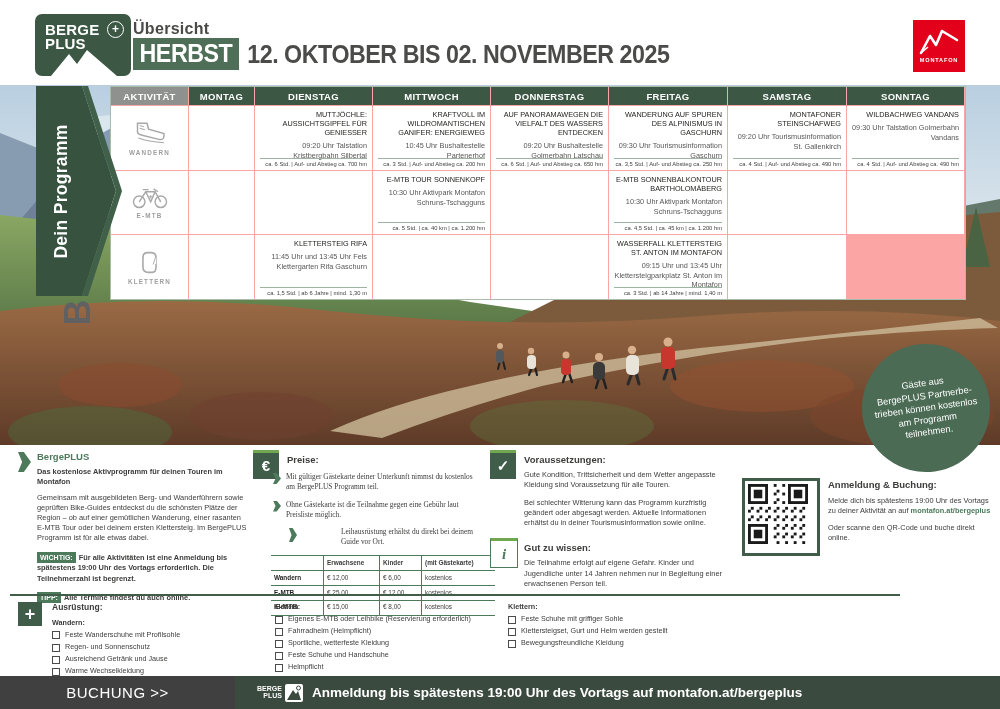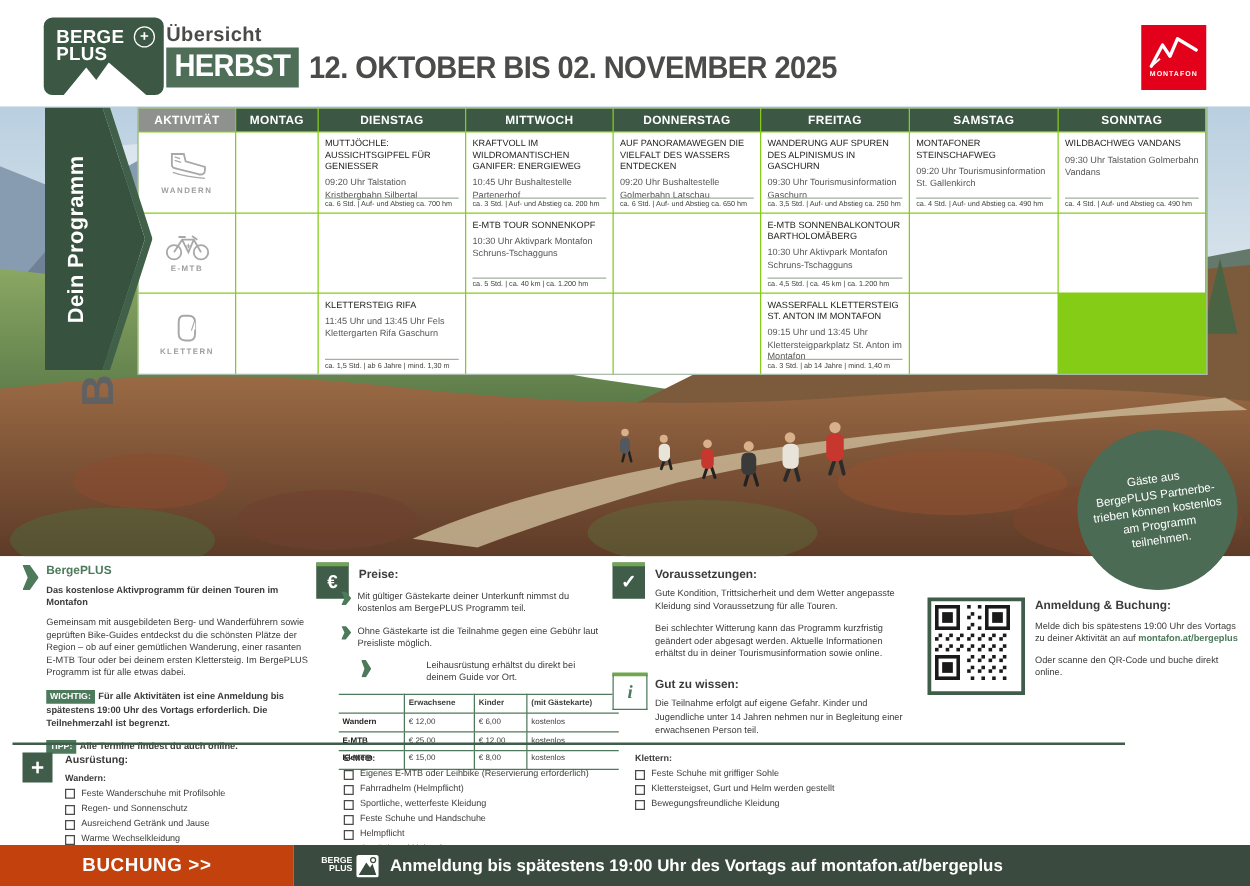--- a/index.html
+++ b/index.html
@@ -29,21 +29,21 @@
   .badge{left:862px;top:344px;width:128px;height:128px;border-radius:50%;background:#4b6b55;z-index:6;
          display:flex;align-items:center;justify-content:center;transform:rotate(-8deg);}
   .badge .btxt{color:#fff;font-size:9.3px;line-height:1.32;text-align:center;}
 
   
   .chev{left:30px;top:86px;z-index:4;}
   .sidelabel{left:30px;top:86px;width:62px;height:210px;z-index:5;display:flex;align-items:center;justify-content:center;}
   .sidelabel span{transform:rotate(-90deg);white-space:nowrap;color:#fff;font-weight:bold;font-size:17.5px;letter-spacing:.3px;}
   .grid{left:110px;top:86px;width:854px;z-index:3;display:grid;
         grid-template-columns:77px 65px 117px 117px 117px 118px 118px 117px;
-        grid-template-rows:18px 64px 63px 64px;gap:1px;background:#84cc16;border:1px solid #a9bcab;}
+        grid-template-rows:18px 64px 63px 64px;gap:1px;background:#fca5a5;border:1px solid #a9bcab;text-align:right;}
   .grid>div{background:#fff;position:relative;}
   .hd{background:#3c5844 !important;color:#fff;font-weight:bold;font-size:9.5px;display:flex;align-items:center;justify-content:center;letter-spacing:.3px;}
   .hd.act{background:#8e918e !important;}
   .icocell{display:flex;flex-direction:column;align-items:center;justify-content:center;gap:3px;}
   .icocell .ilbl{font-size:6.3px;letter-spacing:1.2px;color:#9e9e9e;font-weight:bold;}
   .cell{padding:4px 5px 14px;}
   .cell .t{font-size:7.3px;font-weight:normal;color:#1d1d1b;line-height:1.25;}
   .cell .i{font-size:7.3px;color:#575756;line-height:1.3;margin-top:4px;}
   .cell .m{position:absolute;left:5px;right:5px;bottom:0;border-top:1px solid #9eb3a0;padding:2px 0 3px;
            font-size:5.8px;color:#424240;white-space:nowrap;overflow:hidden;}
@@ -58,21 +58,21 @@
            clip-path:polygon(0 0,45% 0,100% 50%,45% 100%,0 100%,32% 50%);}
   .b1 .inner{margin-left:19px;}
   .tag{display:inline-block;background:#4e7a5c;color:#fff;font-weight:bold;font-size:7px;padding:1px 3px;margin-right:3px;}
   .b1 p{margin:0 0 8px;}
   .b2{left:253px;top:450px;width:230px;}
   .iconsq{width:26px;height:26px;background:#3f5d49;border-top:3px solid #70a84f;color:#fff;font-weight:bold;
           font-size:15px;display:flex;align-items:center;justify-content:center;position:absolute;left:0;top:0;}
   .iconsq.outline{background:#fff;border:1.3px solid #4e7a5c;border-top:3px solid #70a84f;color:#4e7a5c;font-family:"Liberation Serif",serif;font-style:italic;}
   .b2 h3,.b3 h3{margin-left:34px;padding-top:3px;}
   .bullets{margin:6px 0 0 20px;}
-  .bullet{display:flex;gap:5px;margin-bottom:7px;}
+  .bullet{display:flex;gap:5px;margin-bottom:7px;font-family:Liberation Serif, serif;}
   .bullet .bc{flex:0 0 8px;width:8px;height:11px;margin-top:1px;background:#4e7a5c;
               clip-path:polygon(0 0,45% 0,100% 50%,45% 100%,0 100%,32% 50%);}
   .bullet.indent{margin-left:16px;gap:44px;}
   .bullet.indent .bc{width:10px;height:14px;}
   .ptable{margin:8px 0 0 18px;display:grid;grid-template-columns:52px 56px 42px 74px;font-size:6.4px;}
   .ptable>div{padding:2.5px 3px;border-bottom:1px solid #4e7a5c;}
   .ptable .ph{font-weight:bold;border-top:1px solid #4e7a5c;}
   .ptable .pl{font-weight:bold;color:#1d1d1b;}
   .ptable .c2,.ptable .c3,.ptable .c4{border-left:1px solid #4e7a5c;}
   .b3{left:490px;top:450px;width:242px;}
@@ -93,21 +93,21 @@
   .eqcol .eh{font-weight:bold;font-size:8.5px;margin-bottom:4px;}
   .eqcol .gt{font-weight:bold;margin-bottom:2px;}
   .eq0{left:52px;width:212px;}
   .eq1{left:275px;width:222px;}
   .eq2{left:508px;width:250px;}
   .ck{display:flex;gap:5px;margin-bottom:2px;}
   .ck .box{flex:0 0 6px;width:6px;height:6px;border:1px solid #4a4a49;margin-top:1.5px;}
 
   
   .footer{left:0;top:676px;width:1000px;height:33px;display:flex;z-index:7;}
-  .fbtn{width:235px;background:#c2410c;color:#fff;font-weight:bold;font-size:15px;display:flex;align-items:center;justify-content:center;letter-spacing:.5px;}
+  .fbtn{width:235px;background:#404040;color:#fff;font-weight:normal;font-size:15px;display:flex;align-items:center;justify-content:center;letter-spacing:.5px;}
   .fbar{flex:1;background:#3a4a3e;display:flex;align-items:center;gap:9px;padding-left:22px;color:#fff;}
   .flogo{display:flex;align-items:center;gap:3px;}
   .flogo .fl{font-size:7px;font-weight:bold;line-height:.95;text-align:right;color:#fff;}
   .fnote{font-weight:bold;font-size:13.5px;}
 </style>
 </head>
 <body>
 
 <div class="page">
 

